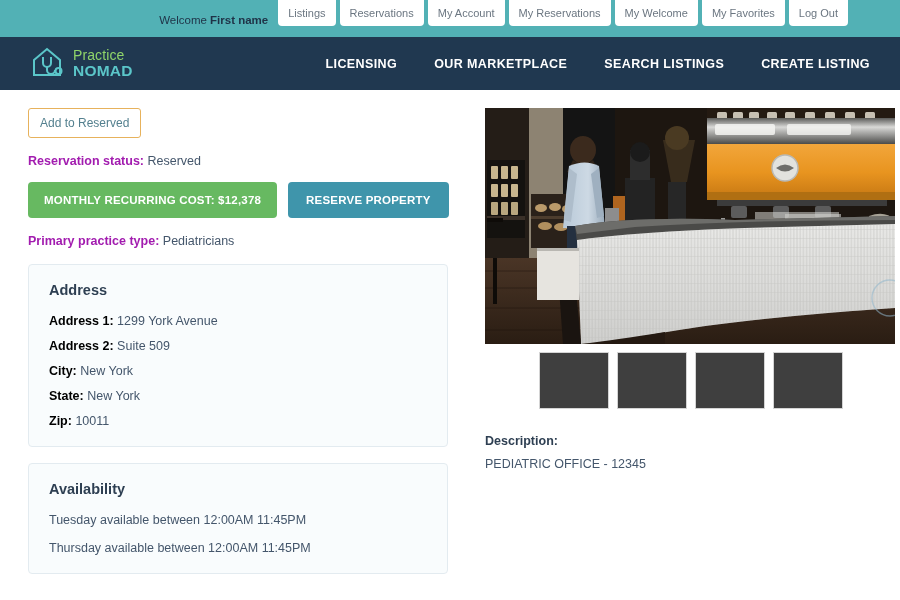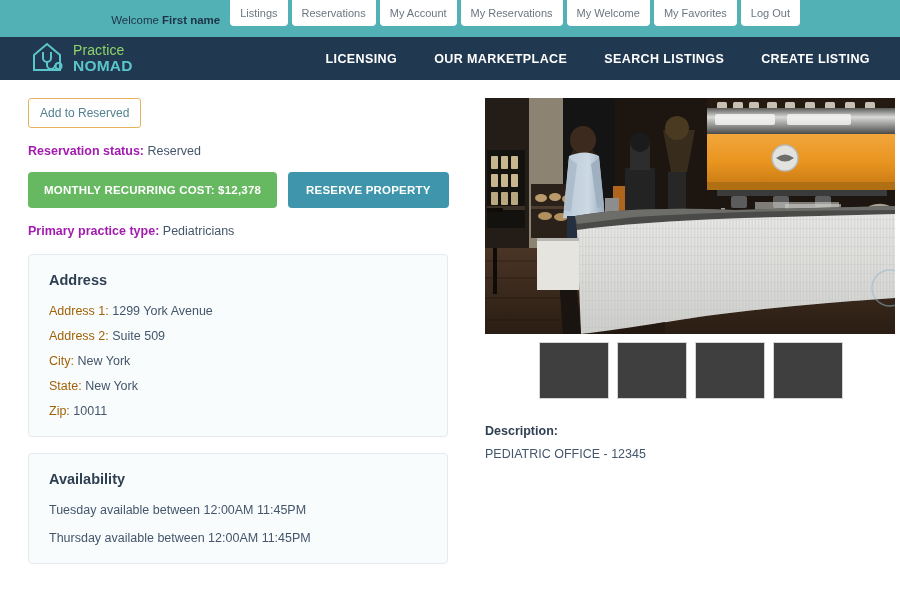--- a/index.html
+++ b/index.html
@@ -17,21 +17,21 @@
     font-size: 13px;
   }
 
   
   .utility-bar {
     height: 37px;
     background: #52b1b5;
     display: flex;
     align-items: flex-start;
     justify-content: flex-end;
-    padding-right: 100px;
+    padding-right: 52px;
     position: relative;
   }
 
   .welcome-text {
     font-size: 11.5px;
     color: #1f3247;
     align-self: center;
     margin-top: 2px;
     margin-right: 10px;
     white-space: nowrap;
@@ -53,21 +53,21 @@
     border-radius: 0 0 4px 4px;
     white-space: nowrap;
     cursor: pointer;
     line-height: 1;
     border: none;
     font-family: "Liberation Sans", sans-serif;
   }
 
   
   .navbar {
-    height: 43px;
+    height: 53px;
     background: #203850;
     display: flex;
     align-items: center;
     padding: 0 30px 0 30px;
   }
 
   .logo {
     display: flex;
     align-items: center;
     gap: 7px;
@@ -189,21 +189,21 @@
     font-weight: 700;
     color: #2e3f52;
     margin-bottom: 16px;
   }
   .card-row {
     font-size: 12.5px;
     color: #44566b;
     margin-bottom: 11px;
   }
   .card-row:last-child { margin-bottom: 0; }
-  .card-row .k { font-weight: 400; color: #a16207; }
+  .card-row .k { font-weight: 700; color: #000000; }
 
   .avail-row {
     font-size: 12.5px;
     color: #44566b;
     margin-bottom: 14px;
   }
   .avail-row:last-child { margin-bottom: 0; }
 
   
   .gallery-main {

